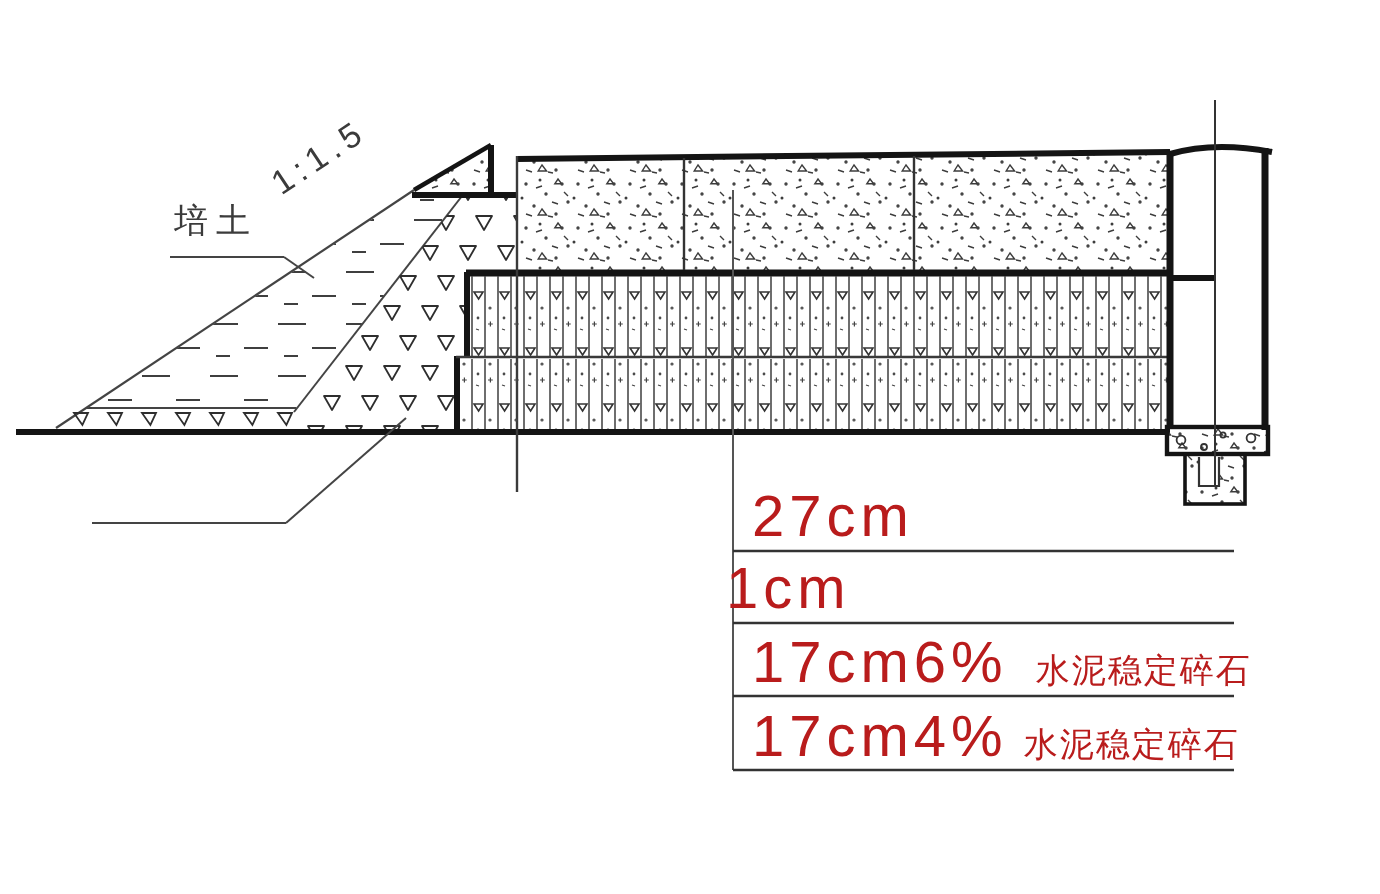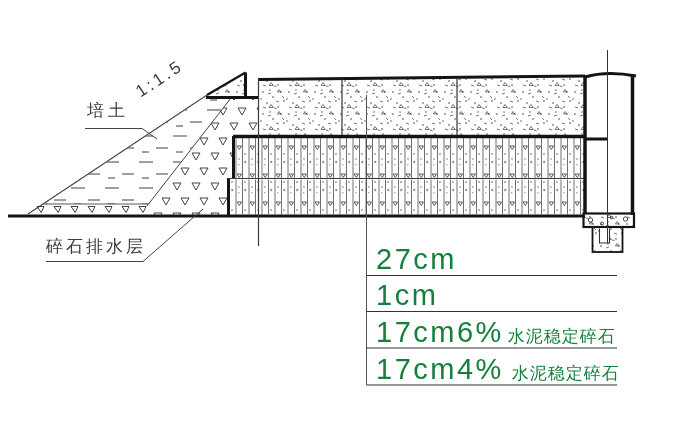--- a/index.html
+++ b/index.html
@@ -4,21 +4,21 @@
 <style>
   html,body{margin:0;padding:0;background:#fff;}
   .stage{position:relative;width:690px;height:447px;background:#fff;overflow:hidden;
          font-family:"Liberation Sans","DejaVu Sans",sans-serif;}
   .stage svg{position:absolute;left:0;top:0;}
   .lbl{position:absolute;color:#3b3b3b;white-space:nowrap;line-height:1.1;}
   .lbl-cn{font-size:17px;letter-spacing:4px;}
   .slope-lbl{font-size:17px;letter-spacing:3px;text-align:center;
              transform:rotate(-33.6deg);transform-origin:center center;}
   .callout-row{position:absolute;display:flex;align-items:baseline;gap:8px;
-               color:#15803d;white-space:nowrap;}
+               color:#b91c1c;white-space:nowrap;}
   .callout-size{font-size:29px;letter-spacing:2.5px;font-weight:400;}
   .callout-name{font-size:17px;letter-spacing:1px;}
 </style>
 </head>
 <body>
 
 <div class="stage">
 
   <svg width="690" height="447" viewBox="0 0 690 447">
     <defs>
@@ -142,31 +142,30 @@
     <g>
       <line x1="46" y1="261.5" x2="143" y2="261.5" stroke="#444" stroke-width="1"></line>
       <line x1="143" y1="261.5" x2="203" y2="209" stroke="#444" stroke-width="1"></line>
     </g>
   </svg>
 
   <div class="lbl lbl-cn" style="left:87px;top:102px;">培土</div>
 
   <div class="lbl slope-lbl" style="left:104px;top:70px;width:112px;">1:1.5</div>
 
-  <div class="lbl lbl-cn" style="left:46px;top:238px;letter-spacing:3px;">碎石排水层</div>
 
   <div class="callout-row" style="left:376px;top:243px;">
     <span class="callout-size">27cm</span>
   </div>
 
-  <div class="callout-row" style="left:376px;top:279px;">
+  <div class="callout-row" style="left:363px;top:279px;">
     <span class="callout-size">1cm</span>
   </div>
 
-  <div class="callout-row" style="left:376px;top:316px;gap:4px;">
+  <div class="callout-row" style="left:376px;top:316px;gap:14px;">
     <span class="callout-size">17cm6%</span>
     <span class="callout-name">水泥稳定碎石</span>
   </div>
 
   <div class="callout-row" style="left:376px;top:353px;gap:8px;">
     <span class="callout-size">17cm4%</span>
     <span class="callout-name">水泥稳定碎石</span>
   </div>
 
 </div>

